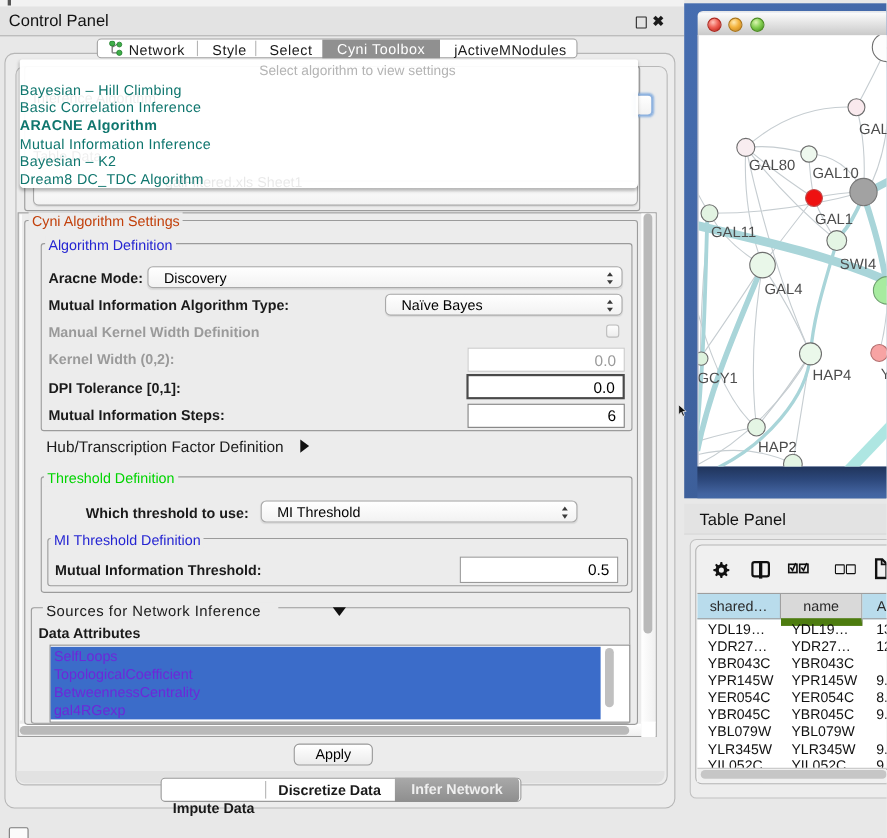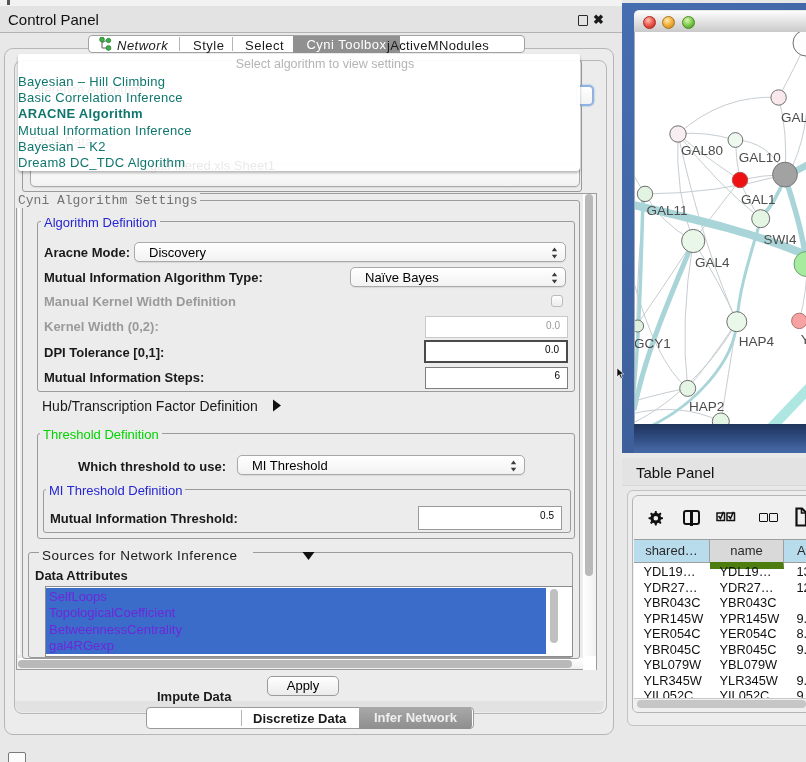--- a/index.html
+++ b/index.html
@@ -8,21 +8,21 @@
   .abs{position:absolute;}
   .b{font-weight:bold;}
   .lbl{position:absolute;font-size:13px;color:#1a1a1a;white-space:nowrap;}
   .glbl{position:absolute;font-size:13px;color:#9a9a9a;font-weight:bold;white-space:nowrap;}
   .grp{position:absolute;border:1px solid #9b9b9b;border-radius:3px;}
   .leg{position:absolute;font-size:13px;background:#ececec;padding:0 3px;white-space:nowrap;}
   .combo{position:absolute;background:linear-gradient(#ffffff,#f2f2f2);border:1px solid #a9a9a9;
          border-radius:5px;font-size:13px;color:#000;box-shadow:0 1px 1px rgba(0,0,0,0.08);}
   .combo span.t{position:absolute;left:14px;top:2px;}
   .carr{position:absolute;right:7px;top:3px;width:7px;height:14px;}
-  .fld{position:absolute;background:#fff;font-size:10px;}
+  .fld{position:absolute;background:#fff;font-size:14px;}
   .fld span{position:absolute;right:7px;top:3px;}
 </style>
 </head>
 <body>
 
 <div class="abs" style="left:0;top:0;width:622px;height:6px;background:#f2f2f2;"></div>
 <div class="abs" style="left:7px;top:0;width:3px;height:5px;background:#555;"></div>
 
 <div class="abs" style="left:0;top:6px;width:622px;height:26px;background:#e3e3e3;border-bottom:1px solid #b3b3b3;"></div>
 <div class="lbl" style="left:8px;top:11px;font-size:15px;color:#111;">Control Panel</div>
@@ -36,27 +36,27 @@
 
 <div id="toptabs" class="abs" style="left:88px;top:35px;width:435px;height:16px;background:#fff;border:1px solid #a2a2a2;border-radius:4px;"></div>
 <svg class="abs" style="left:99px;top:37px;" width="13" height="14" viewBox="0 0 13 14">
   <line x1="3" y1="3" x2="3" y2="11" stroke="#777" stroke-width="1.2"></line>
   <line x1="3" y1="11" x2="9" y2="11" stroke="#777" stroke-width="1.2"></line>
   <line x1="3" y1="6" x2="8" y2="3" stroke="#777" stroke-width="1"></line>
   <circle cx="3" cy="2.5" r="2.4" fill="#3fae49" stroke="#1c7a28" stroke-width="0.7"></circle>
   <circle cx="9.5" cy="3.5" r="2.2" fill="#3fae49" stroke="#1c7a28" stroke-width="0.7"></circle>
   <circle cx="9.5" cy="11" r="2.4" fill="#3fae49" stroke="#1c7a28" stroke-width="0.7"></circle>
 </svg>
-<div class="lbl" style="left:117px;top:38px;letter-spacing:0.5px;font-style:italic;">Network</div>
+<div class="lbl" style="left:117px;top:38px;letter-spacing:0.5px;">Network</div>
 <div class="abs" style="left:179px;top:37px;width:1px;height:14px;background:#b5b5b5;"></div>
 <div class="lbl" style="left:193px;top:38px;letter-spacing:0.5px;">Style</div>
 <div class="abs" style="left:232px;top:37px;width:1px;height:14px;background:#b5b5b5;"></div>
 <div class="lbl" style="left:245px;top:38px;letter-spacing:0.5px;">Select</div>
 <div class="abs" style="left:293px;top:36px;width:107px;height:16.5px;background:#909090;text-align:center;font-size:13px;letter-spacing:0.5px;color:#fff;line-height:17px;">Cyni Toolbox</div>
-<div class="lbl" style="left:387px;top:38px;letter-spacing:0.35px;">jActiveMNodules</div>
+<div class="lbl" style="left:413px;top:38px;letter-spacing:0.35px;">jActiveMNodules</div>
 
 <div class="abs" style="left:22px;top:60px;width:558px;height:130px;border:1px solid #9b9b9b;border-radius:3px;"></div>
 <div class="combo" style="left:576px;top:85px;width:14px;height:17px;border:2px solid #8fb3e0;box-shadow:0 0 2px #7aa7dd;border-radius:0 5px 5px 0;"></div>
 <div class="combo" style="left:30px;top:164px;width:548px;height:21px;"></div>
 
 <div class="abs" id="popup" style="left:17.5px;top:54px;width:562.5px;height:117px;background:rgba(255,255,255,0.96);box-shadow:0 2px 3px rgba(0,0,0,0.28);border-radius:2px 2px 4px 4px;"></div>
 <div class="abs" style="left:18px;top:57px;width:614px;text-align:center;font-size:12.5px;color:#b4b4b4;">Select algorithm to view settings</div>
 <div class="abs" style="left:30px;top:82px;font-size:13px;color:rgba(0,0,0,0.07);">Inference Algorithm</div>
 <div class="abs" style="left:30px;top:134px;font-size:13px;color:rgba(0,0,0,0.07);">Table Data</div>
 <div class="abs" style="left:150px;top:158px;font-size:13px;color:rgba(0,0,0,0.09);">galFiltered.xls Sheet1</div>
@@ -75,21 +75,21 @@
 <div class="abs" style="left:583px;top:194px;width:13px;height:463px;background:linear-gradient(to right,#ffffff,#f0f0f0);"></div>
 <div class="abs" style="left:585px;top:194px;width:8px;height:382px;background:#b9b9b9;border-radius:4px;"></div>
 
 <div class="abs" style="left:18px;top:658px;width:565px;height:11px;background:linear-gradient(#ffffff,#f0f0f0);"></div>
 <div class="abs" style="left:18px;top:660px;width:554px;height:8px;background:#b9b9b9;border-radius:4px;"></div>
 <div class="abs" style="left:583px;top:656px;width:13px;height:14px;background:#fff;"></div>
 
 <div id="settings"></div>
 
 <div class="grp" style="left:22px;top:200px;width:556px;height:457px;"></div>
-<div class="leg" style="left:15px;top:193px;color:#737373;font-family:Liberation Mono, monospace;">Cyni Algorithm Settings</div>
+<div class="leg" style="left:26px;top:193px;color:#c2410c;">Cyni Algorithm Settings</div>
 
 <div class="grp" style="left:37px;top:221px;width:536px;height:169px;"></div>
 <div class="leg" style="left:41px;top:215px;color:#2525d2;">Algorithm Definition</div>
 
 <div class="lbl b" style="left:44px;top:245px;">Aracne Mode:</div>
 <div class="combo" style="left:134px;top:242px;width:430px;height:18px;">
   <span class="t">Discovery</span>
   <svg class="carr" viewBox="0 0 7 14">
       <path d="M3.5,1.5 L6.2,5.2 L0.8,5.2 Z" fill="#3a3a3a"></path>
       <path d="M3.5,12.5 L6.2,8.8 L0.8,8.8 Z" fill="#3a3a3a"></path>
@@ -157,21 +157,21 @@
 <div class="lbl b" style="left:35px;top:568px;">Data Attributes</div>
 <div class="abs" style="left:45px;top:586px;width:526px;height:69px;background:#fff;border:1px solid #8d8d8d;"></div>
 <div class="abs" style="left:46px;top:588px;width:500px;height:66px;background:#3b6cc9;"></div>
 <div class="abs" style="left:49px;top:589px;font-size:13px;color:#6d28d9;line-height:16.4px;">SelfLoops<br>TopologicalCoefficient<br>BetweennessCentrality<br>gal4RGexp</div>
 <div class="abs" style="left:550px;top:589px;width:8px;height:54px;background:#c0c0c0;border-radius:4px;"></div>
 
 <div class="abs" style="left:267px;top:676px;width:70px;height:18px;border:1px solid #9a9a9a;border-radius:5px;background:linear-gradient(#ffffff,#ebebeb);text-align:center;font-size:13px;line-height:18px;">Apply</div>
 
 <div id="bottabs"></div>
 <div class="abs" style="left:146px;top:707px;width:326px;height:20px;background:#fff;border:1px solid #9a9a9a;border-radius:4px;"></div>
-<div class="lbl b" style="left:157px;top:689px;">Impute Data</div>
+<div class="lbl b" style="left:157px;top:727px;">Impute Data</div>
 <div class="abs" style="left:241px;top:710px;width:1px;height:16px;background:#b5b5b5;"></div>
 <div class="lbl b" style="left:253px;top:711px;">Discretize Data</div>
 <div class="abs" style="left:359px;top:707px;width:113px;height:21.5px;background:linear-gradient(#a9a9a9,#8e8e8e);border-radius:0 4px 4px 0;text-align:center;font-size:13px;color:#efefef;line-height:21px;font-weight:bold;">Infer Network</div>
 
 <div class="abs" style="left:8px;top:752px;width:16px;height:12px;border:1.5px solid #7a7a7a;background:#fbfbfb;border-radius:2px;"></div>
 
 <div class="abs" style="left:622px;top:3px;width:184px;height:450px;background:linear-gradient(135deg,#466db0 0%,#4166a5 45%,#39588f 100%);"></div>
 <div class="abs" style="left:634px;top:424px;width:172px;height:29px;background:linear-gradient(#20345b 0%,#2c477a 40%,#42639f 85%,#4368a6 100%);"></div>
 <div id="netwin"></div>
 

